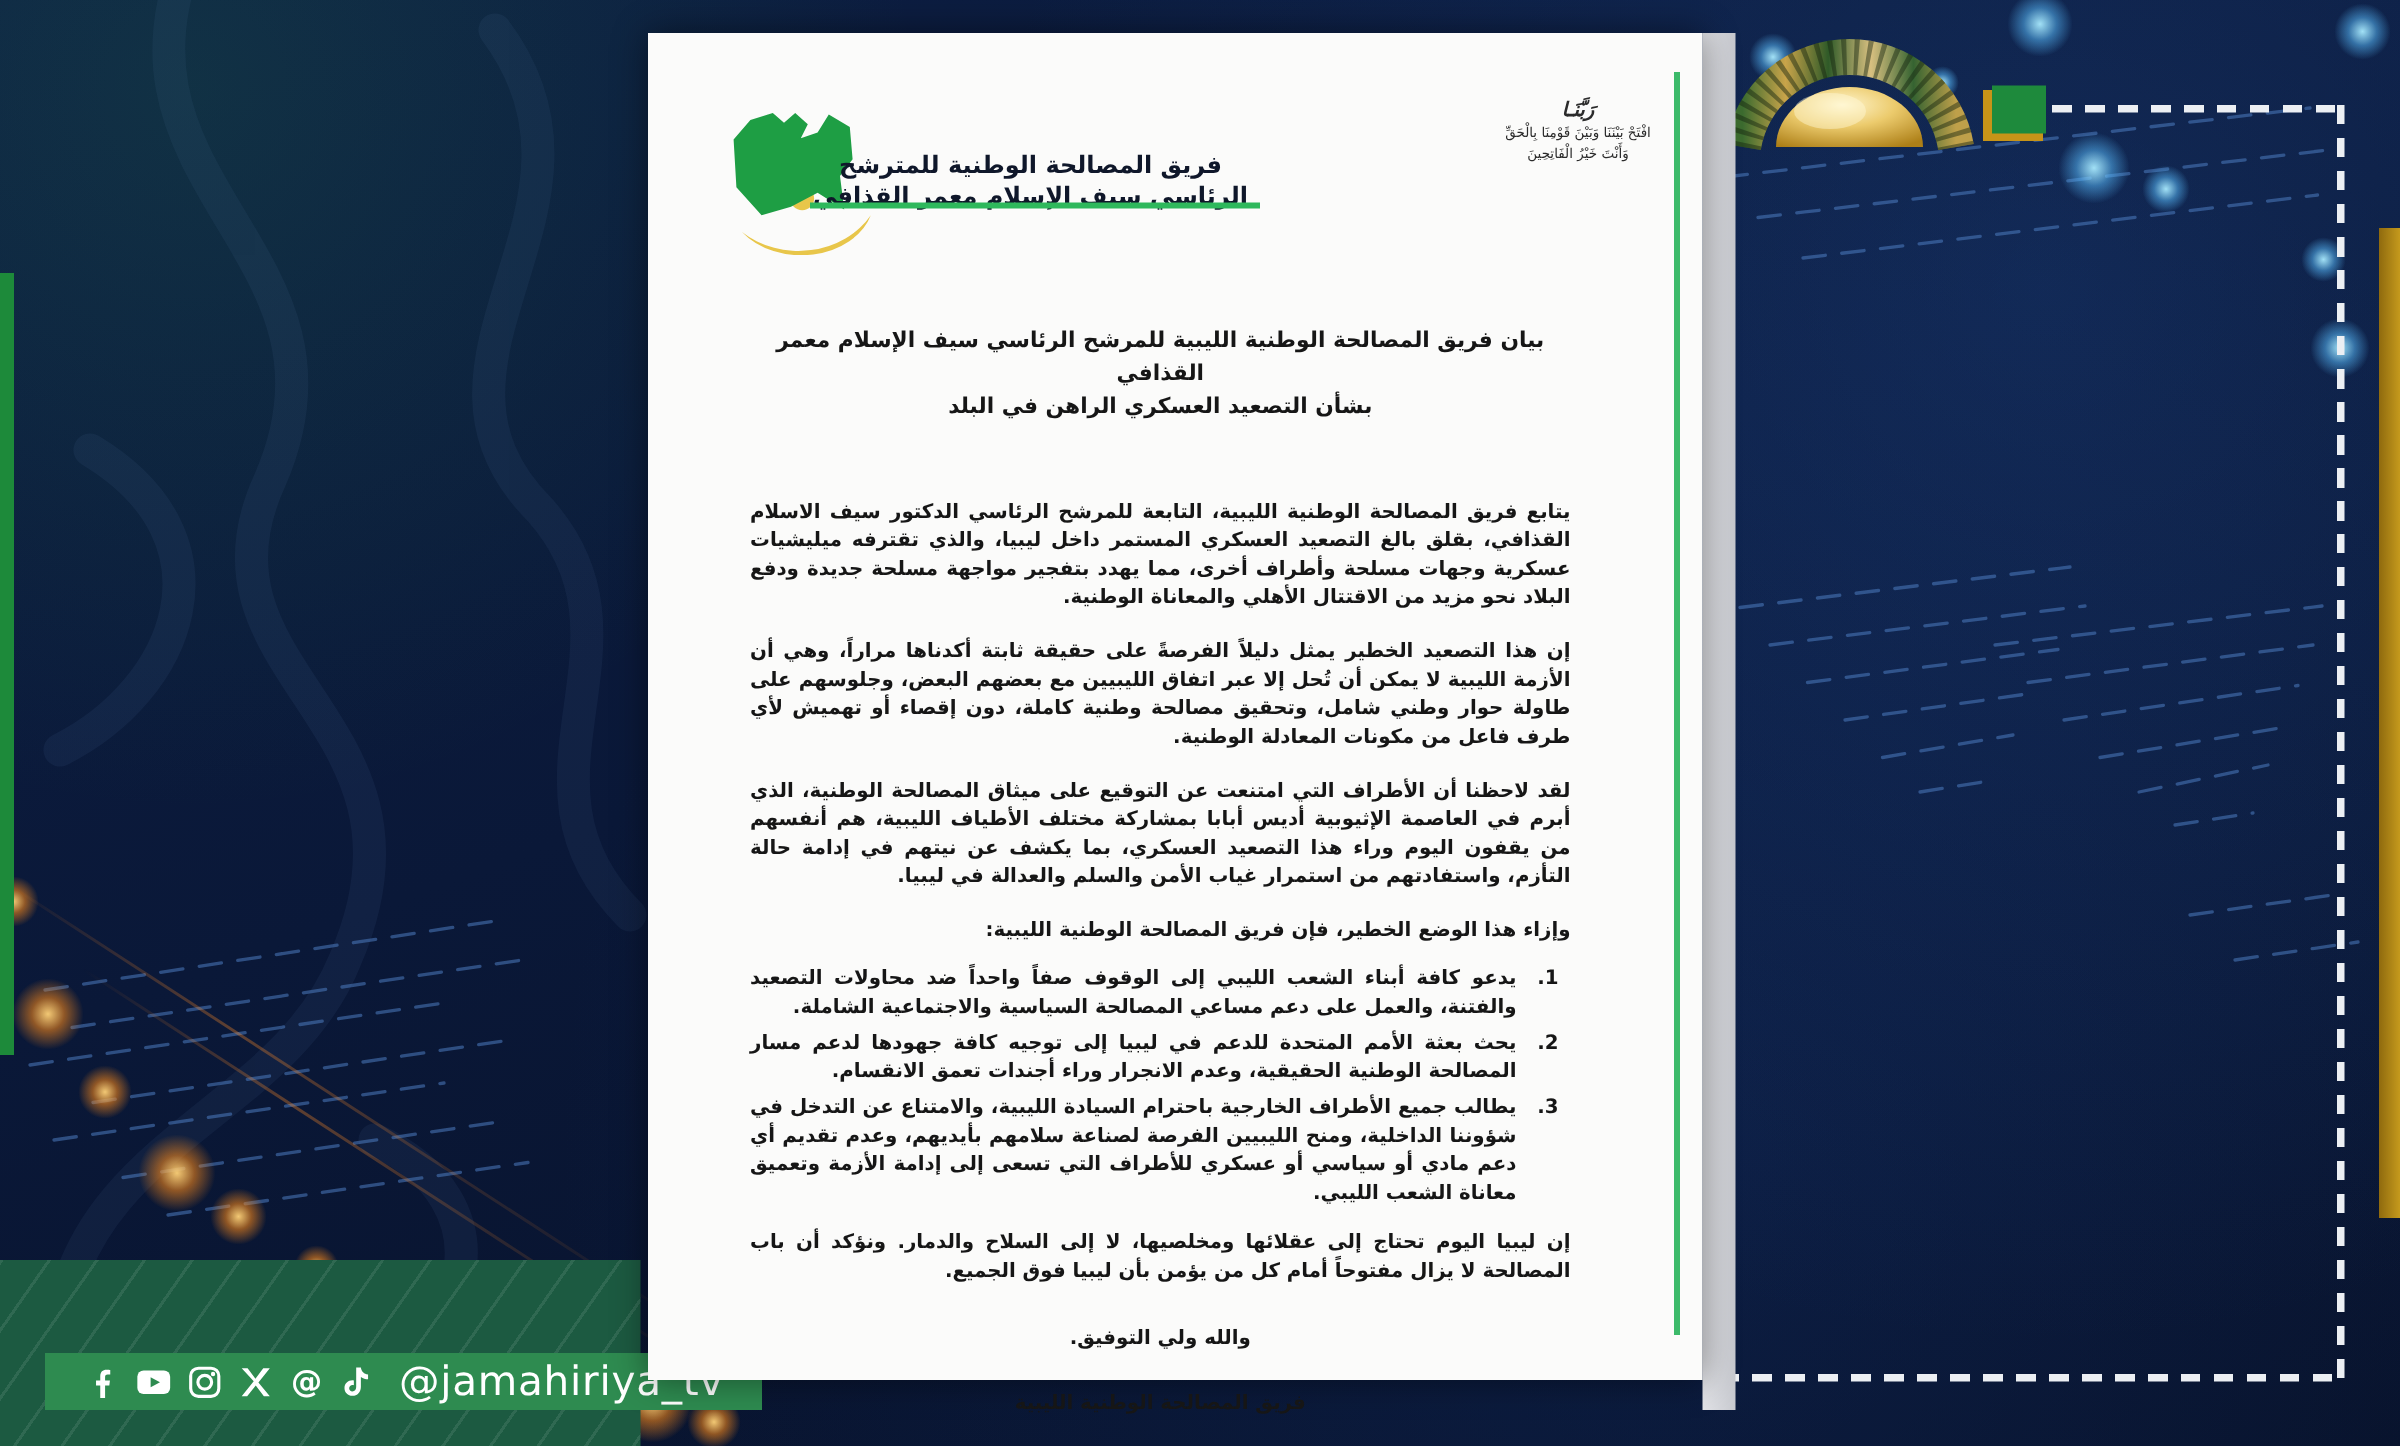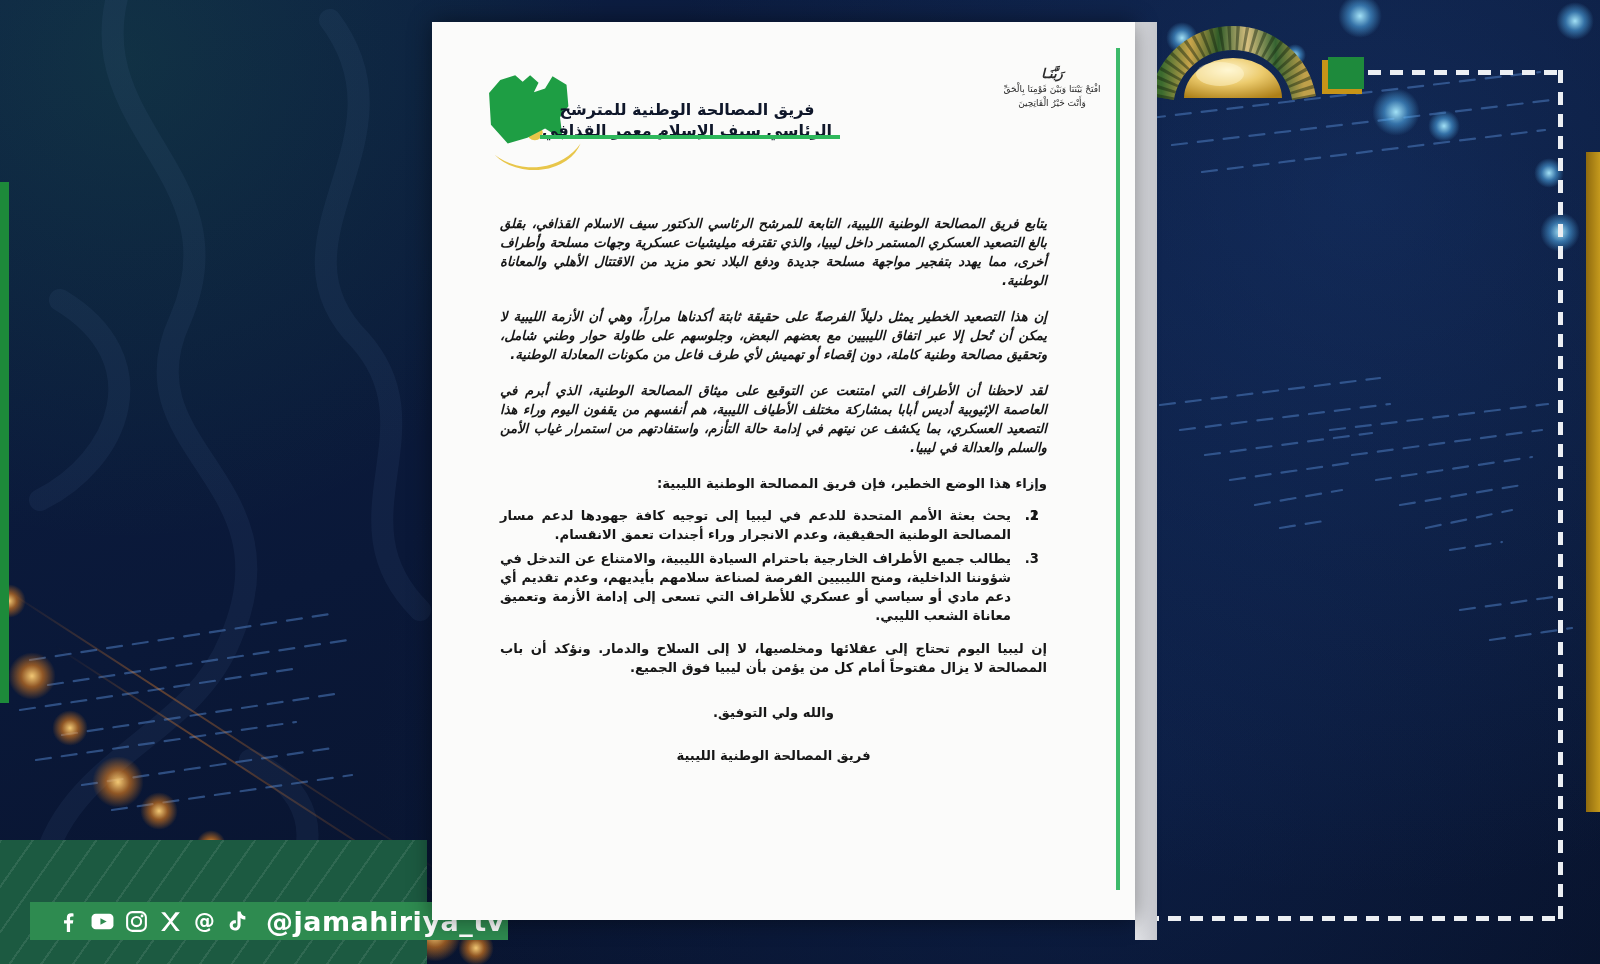--- a/index.html
+++ b/index.html
@@ -37,41 +37,41 @@
   .sq-gold{position:absolute;left:1322px;top:60px;width:40px;height:34px;background:#c79418;}
   .sq-green{position:absolute;left:1328px;top:57px;width:36px;height:32px;background:#1e8a3c;}
 
   
   .bottom-panel{position:absolute;left:0;top:840px;width:427px;height:124px;background:#1c5a41;}
   .bottom-panel::after{content:"";position:absolute;inset:0;
     background:repeating-linear-gradient(125deg, rgba(255,255,255,.09) 0 2px, transparent 2px 26px);}
   .ticker{position:absolute;left:30px;top:902px;width:478px;height:38px;background:#2e8b50;
     display:flex;align-items:center;gap:9px;padding:0 12px 0 26px;}
   .ticker .sicon{width:25px;height:25px;flex:0 0 auto;}
-  .handle{color:#ffffff;font-weight:bold;font-size:27px;letter-spacing:.5px;line-height:1;padding-left:6px;white-space:nowrap;}
+  .handle{color:#ffffff;font-weight:normal;font-size:27px;letter-spacing:.5px;line-height:1;padding-left:6px;white-space:nowrap;}
 
   
   .page-edge{position:absolute;left:1135px;top:22px;width:22px;height:918px;
     background:linear-gradient(90deg,#e3e4e8,#c7c9cf);}
   .page{position:absolute;left:432px;top:22px;width:703px;height:898px;background:#fbfbfa;
     box-shadow:0 0 22px rgba(0,0,0,.45);direction:rtl;color:#161616;}
   .page-rule{position:absolute;left:684px;top:26px;width:4px;height:842px;background:#3cba6a;}
 
   .logo{position:absolute;right:547px;top:38px;width:112px;height:110px;}
   .orgname{position:absolute;right:295px;top:78px;width:306px;text-align:center;
     font-size:16px;font-weight:bold;color:#0f172a;line-height:1.3;}
   .org-underline{position:absolute;right:295px;top:113px;width:300px;height:4px;background:#2eb85c;}
   .verse{position:absolute;left:562px;top:44px;width:116px;text-align:center;color:#2b2b2b;direction:rtl;}
   .verse .v1{font-size:13px;font-weight:bold;margin-bottom:2px;font-style:italic;}
   .verse .v2,.verse .v3{font-size:9px;line-height:1.55;}
 
   .body-text{position:absolute;right:88px;top:192px;width:547px;font-size:13.2px;
     font-weight:bold;line-height:19px;text-align:justify;}
   .title{ text-align:center;font-size:14.5px;line-height:22px;margin:2px 0 50px 0;}
-  .para{margin:0 0 17px 0;font-style:italic;}
+  .para{margin:0 0 17px 0;}
   .intro-line{margin:0 0 13px 0;}
   .list-item{position:relative;padding-right:36px;margin:0 0 5px 0;}
   .list-num{position:absolute;right:8px;top:0;}
   .closing{margin:14px 0 0 0;}
   .tawfiq{text-align:center;margin:26px 0 0 0;}
   .issued{text-align:center;margin:24px 0 0 0;line-height:20px;}
 </style>
 </head>
 <body>
 
@@ -215,29 +215,34 @@
     <div class="orgname">فريق المصالحة الوطنية للمترشح الرئاسي سيف الإسلام معمر القذافي</div>
     <div class="org-underline"></div>
 
     <div class="verse">
       <div class="v1">رَبَّنَـا</div>
       <div class="v2">افْتَحْ بَيْنَنَا وَبَيْنَ قَوْمِنَا بِالْحَقِّ</div>
       <div class="v3">وَأَنْتَ خَيْرُ الْفَاتِحِينَ</div>
     </div>
 
     <div class="body-text">
+      <div class="title">
+        <div>بيان فريق المصالحة الوطنية الليبية للمرشح الرئاسي سيف الإسلام معمر القذافي</div>
+        <div>بشأن التصعيد العسكري الراهن في البلد</div>
+      </div>
 
       <p class="para">يتابع فريق المصالحة الوطنية الليبية، التابعة للمرشح الرئاسي الدكتور سيف الاسلام القذافي، بقلق بالغ التصعيد العسكري المستمر داخل ليبيا، والذي تقترفه ميليشيات عسكرية وجهات مسلحة وأطراف أخرى، مما يهدد بتفجير مواجهة مسلحة جديدة ودفع البلاد نحو مزيد من الاقتتال الأهلي والمعاناة الوطنية.</p>
       <p class="para">إن هذا التصعيد الخطير يمثل دليلاً الفرصةً على حقيقة ثابتة أكدناها مراراً، وهي أن الأزمة الليبية لا يمكن أن تُحل إلا عبر اتفاق الليبيين مع بعضهم البعض، وجلوسهم على طاولة حوار وطني شامل، وتحقيق مصالحة وطنية كاملة، دون إقصاء أو تهميش لأي طرف فاعل من مكونات المعادلة الوطنية.</p>
       <p class="para">لقد لاحظنا أن الأطراف التي امتنعت عن التوقيع على ميثاق المصالحة الوطنية، الذي أبرم في العاصمة الإثيوبية أديس أبابا بمشاركة مختلف الأطياف الليبية، هم أنفسهم من يقفون اليوم وراء هذا التصعيد العسكري، بما يكشف عن نيتهم في إدامة حالة التأزم، واستفادتهم من استمرار غياب الأمن والسلم والعدالة في ليبيا.</p>
 
       <p class="intro-line">وإزاء هذا الوضع الخطير، فإن فريق المصالحة الوطنية الليبية:</p>
 
       <div class="list-item">
         <span class="list-num">1.</span>
+        <span>يدعو كافة أبناء الشعب الليبي إلى الوقوف صفاً واحداً ضد محاولات التصعيد والفتنة، والعمل على دعم مساعي المصالحة السياسية والاجتماعية الشاملة.</span>
       </div>
       <div class="list-item">
         <span class="list-num">2.</span>
         <span>يحث بعثة الأمم المتحدة للدعم في ليبيا إلى توجيه كافة جهودها لدعم مسار المصالحة الوطنية الحقيقية، وعدم الانجرار وراء أجندات تعمق الانقسام.</span>
       </div>
       <div class="list-item">
         <span class="list-num">3.</span>
         <span>يطالب جميع الأطراف الخارجية باحترام السيادة الليبية، والامتناع عن التدخل في شؤوننا الداخلية، ومنح الليبيين الفرصة لصناعة سلامهم بأيديهم، وعدم تقديم أي دعم مادي أو سياسي أو عسكري للأطراف التي تسعى إلى إدامة الأزمة وتعميق معاناة الشعب الليبي.</span>
       </div>
 

